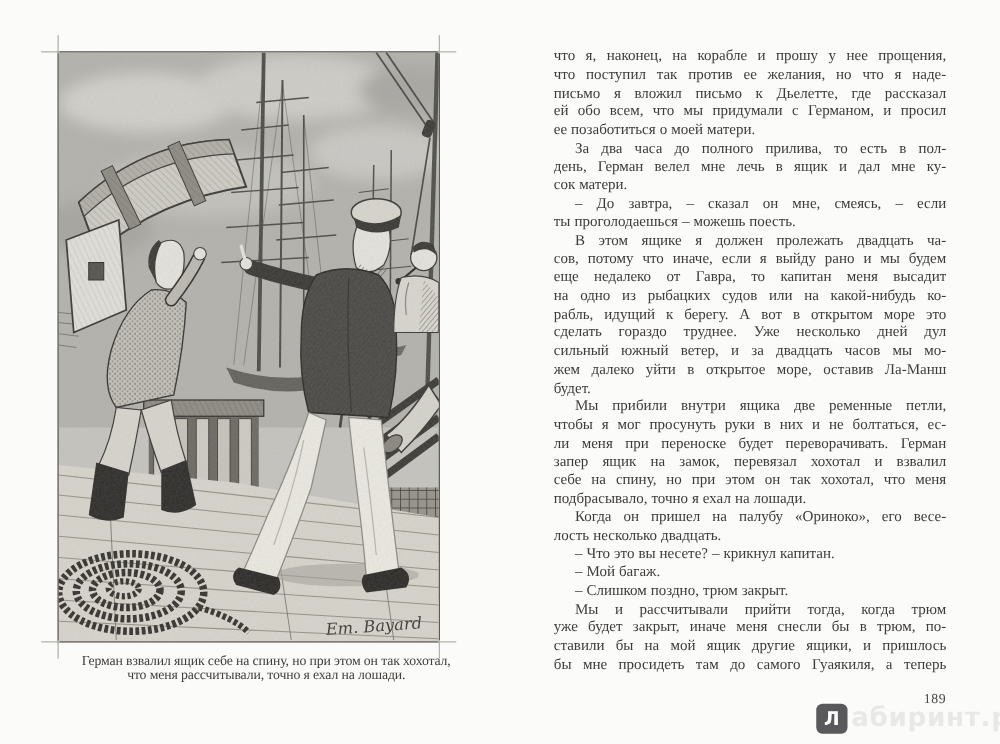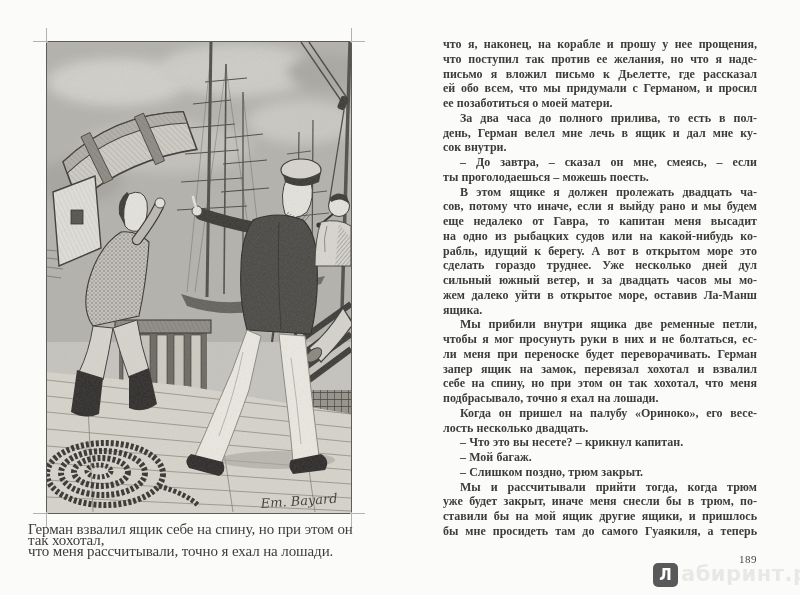--- a/index.html
+++ b/index.html
@@ -17,34 +17,33 @@
   .mark{position:absolute;background:#b3b1ac;}
   .m-tl-h{left:-14px;top:-1px;width:15px;height:1px;}
   .m-tl-v{left:-1px;top:-14px;width:1px;height:15px;}
   .m-tr-h{right:-14px;top:-1px;width:15px;height:1px;}
   .m-tr-v{right:-1px;top:-14px;width:1px;height:15px;}
   .m-bl-h{left:-14px;bottom:-1px;width:15px;height:1px;}
   .m-bl-v{left:-1px;bottom:-14px;width:1px;height:15px;}
   .m-br-h{right:-14px;bottom:-1px;width:15px;height:1px;}
   .m-br-v{right:-1px;bottom:-14px;width:1px;height:15px;}
   .caption{
-    position:absolute;left:28px;top:524px;width:340px;
-    text-align:left;font-size:15px;line-height:11px;
+    position:absolute;left:43px;top:524px;width:340px;
+    text-align:center;font-size:11px;line-height:11px;
     color:#3f3d3a;letter-spacing:-0.1px;
   }
   
   .text-col{
     position:absolute;left:443px;top:37px;width:314px;
     font-size:12px;line-height:14.75px;color:#3e3c39;
   }
   .line{
     height:14.75px;overflow:hidden;
     text-align:justify;text-align-last:justify;
     word-spacing:0.2px;
-    font-weight:bold;
   }
   .line.ind{padding-left:17px;}
   .line.end{text-align:right;text-align-last:left;}
   .pagenum{
     position:absolute;left:443px;top:553px;width:314px;
     text-align:right;font-size:11px;letter-spacing:0.5px;color:#494745;
   }
   
   .wm-logo{
     position:absolute;left:653px;top:563px;width:25px;height:24px;
@@ -284,32 +283,32 @@
 </div>
 
 <div class="text-col">
     <div class="line">что я, наконец, на корабле и прошу у нее прощения,</div>
     <div class="line">что поступил так против ее желания, но что я наде-</div>
     <div class="line">письмо я вложил письмо к Дьелетте, где рассказал</div>
     <div class="line">ей обо всем, что мы придумали с Германом, и просил</div>
     <div class="line end">ее позаботиться о моей матери.</div>
     <div class="line ind">За два часа до полного прилива, то есть в пол-</div>
     <div class="line">день, Герман велел мне лечь в ящик и дал мне ку-</div>
-    <div class="line end">сок внутри.</div>
+    <div class="line end">сок матери.</div>
     <div class="line ind">– До завтра, – сказал он мне, смеясь, – если</div>
     <div class="line end">ты проголодаешься – можешь поесть.</div>
     <div class="line ind">В этом ящике я должен пролежать двадцать ча-</div>
     <div class="line">сов, потому что иначе, если я выйду рано и мы будем</div>
     <div class="line">еще недалеко от Гавра, то капитан меня высадит</div>
     <div class="line">на одно из рыбацких судов или на какой-нибудь ко-</div>
     <div class="line">рабль, идущий к берегу. А вот в открытом море это</div>
     <div class="line">сделать гораздо труднее. Уже несколько дней дул</div>
     <div class="line">сильный южный ветер, и за двадцать часов мы мо-</div>
     <div class="line">жем далеко уйти в открытое море, оставив Ла-Манш</div>
-    <div class="line end">ящика.</div>
+    <div class="line end">будет.</div>
     <div class="line ind">Мы прибили внутри ящика две ременные петли,</div>
     <div class="line">чтобы я мог просунуть руки в них и не болтаться, ес-</div>
     <div class="line">ли меня при переноске будет переворачивать. Герман</div>
     <div class="line">запер ящик на замок, перевязал хохотал и взвалил</div>
     <div class="line">себе на спину, но при этом он так хохотал, что меня</div>
     <div class="line end">подбрасывало, точно я ехал на лошади.</div>
     <div class="line ind">Когда он пришел на палубу «Ориноко», его весе-</div>
     <div class="line end">лость несколько двадцать.</div>
     <div class="line ind end">– Что это вы несете? – крикнул капитан.</div>
     <div class="line ind end">– Мой багаж.</div>

